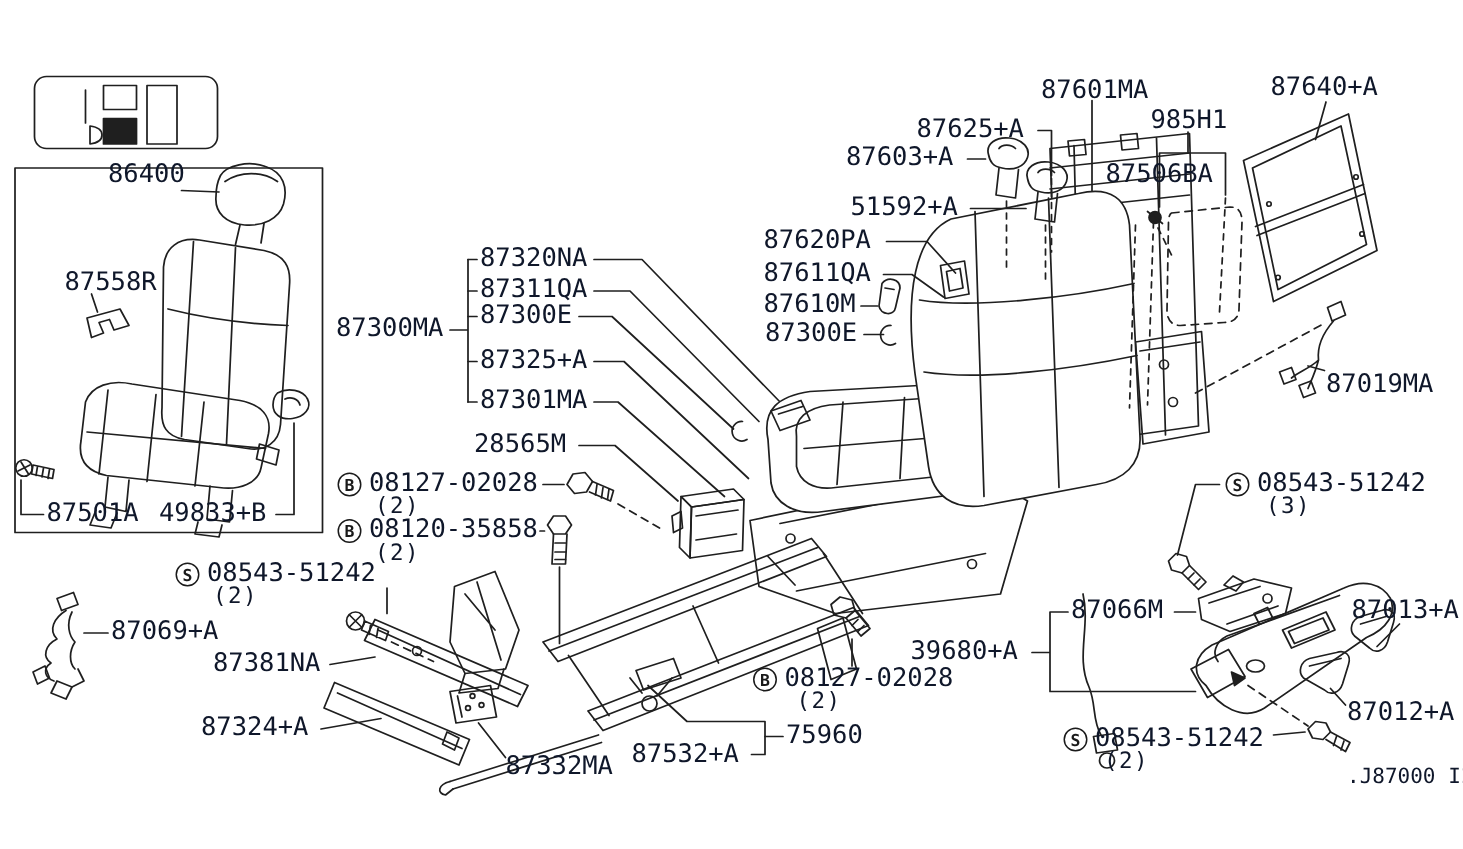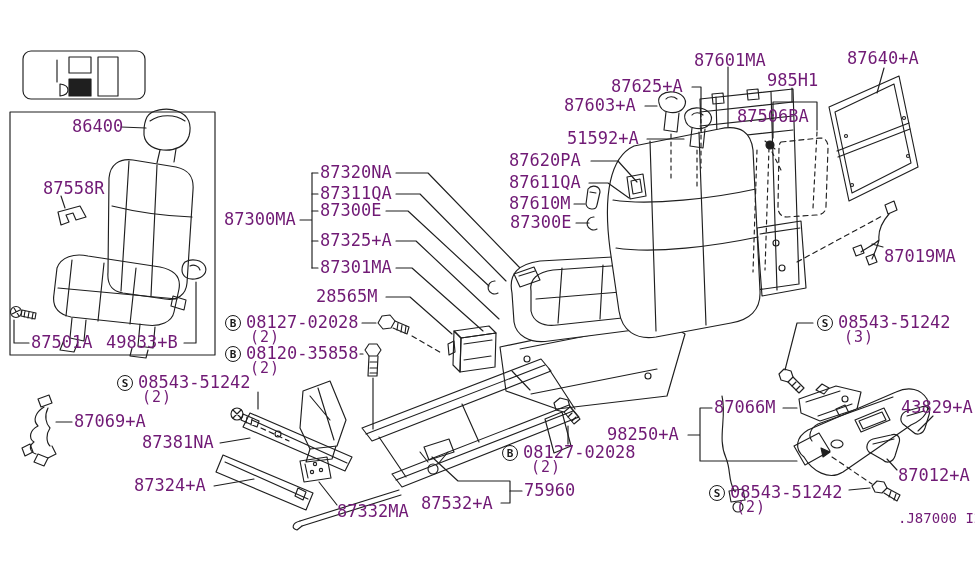--- a/index.html
+++ b/index.html
@@ -1,19 +1,19 @@
 <!DOCTYPE html>
 <html><head>
 <meta charset="utf-8">
 <style>
   html,body{margin:0;padding:0;background:#fff;}
   #stage{position:relative;width:975px;height:566px;background:#fff;overflow:hidden;
          font-family:"DejaVu Sans Mono",monospace;color:#1a1a1a;}
   #art{position:absolute;left:0;top:0;}
-  .lbl{position:absolute;font:17px/1 "DejaVu Sans Mono",monospace;color:#701a75;white-space:nowrap;}
+  .lbl{position:absolute;font:17px/1 "DejaVu Sans Mono",monospace;color:#0f172a;white-space:nowrap;}
   .qty{font-size:15px;letter-spacing:1px;}
   .circ{position:absolute;width:16px;height:16px;border:1.4px solid #1a1a1a;border-radius:50%;
         font:bold 11px/16px "DejaVu Sans Mono",monospace;text-align:center;color:#1a1a1a;box-sizing:border-box;}
   .code{font-size:14px;margin-left:14px;}
 </style>
 </head>
 <body>
 
 <div id="stage">
 
@@ -282,21 +282,21 @@
         <path d="M590,192 L596,193"></path>
         <path d="M594,217 A6.5,6.5 0 1 0 597,229"></path>
         <path d="M591,161 L618,161 L637,182"></path>
         <path d="M589,183 L608,183 L629,198"></path>
         <path d="M574,204 L585,204"></path>
         <path d="M576,223 L589,223"></path>
       </g>
     </g>
   </svg>
 
-  <div class="lbl" style="left:72px;top:118px">86400</div>
+  <div class="lbl" style="left:72px;top:108px">86400</div>
   <div class="lbl" style="left:43px;top:180px">87558R</div>
   <div class="lbl" style="left:31px;top:334px">87501A</div>
   <div class="lbl" style="left:106px;top:334px">49833+B</div>
   <div class="lbl" style="left:224px;top:211px">87300MA</div>
   <div class="lbl" style="left:320px;top:164px">87320NA</div>
   <div class="lbl" style="left:320px;top:185px">87311QA</div>
   <div class="lbl" style="left:320px;top:202px">87300E</div>
   <div class="lbl" style="left:320px;top:232px">87325+A</div>
   <div class="lbl" style="left:320px;top:259px">87301MA</div>
   <div class="lbl" style="left:316px;top:288px">28565M</div>
@@ -317,32 +317,32 @@
   <div class="lbl" style="left:142px;top:434px">87381NA</div>
   <div class="lbl" style="left:134px;top:477px">87324+A</div>
   <div class="lbl" style="left:337px;top:503px">87332MA</div>
   <div class="lbl" style="left:421px;top:495px">87532+A</div>
   <div class="lbl" style="left:524px;top:482px">75960</div>
 
   <div class="circ" style="left:502px;top:445px">B</div>
   <div class="lbl" style="left:523px;top:444px">08127-02028</div>
   <div class="lbl qty" style="left:531px;top:460px">(2)</div>
 
-  <div class="lbl" style="left:607px;top:426px">98250+A</div>
+  <div class="lbl" style="left:607px;top:426px">39680+A</div>
   <div class="lbl" style="left:714px;top:399px">87066M</div>
 
   <div class="circ" style="left:709px;top:485px">S</div>
   <div class="lbl" style="left:730px;top:484px">08543-51242</div>
   <div class="lbl qty" style="left:736px;top:500px">(2)</div>
 
   <div class="circ" style="left:817px;top:315px">S</div>
   <div class="lbl" style="left:838px;top:314px">08543-51242</div>
   <div class="lbl qty" style="left:844px;top:330px">(3)</div>
 
-  <div class="lbl" style="left:901px;top:399px">43829+A</div>
+  <div class="lbl" style="left:901px;top:399px">87013+A</div>
   <div class="lbl" style="left:898px;top:467px">87012+A</div>
   <div class="lbl" style="left:884px;top:248px">87019MA</div>
 
   <div class="lbl" style="left:509px;top:152px">87620PA</div>
   <div class="lbl" style="left:509px;top:174px">87611QA</div>
   <div class="lbl" style="left:509px;top:195px">87610M</div>
   <div class="lbl" style="left:510px;top:214px">87300E</div>
   <div class="lbl" style="left:567px;top:130px">51592+A</div>
   <div class="lbl" style="left:564px;top:97px">87603+A</div>
   <div class="lbl" style="left:611px;top:78px">87625+A</div>

